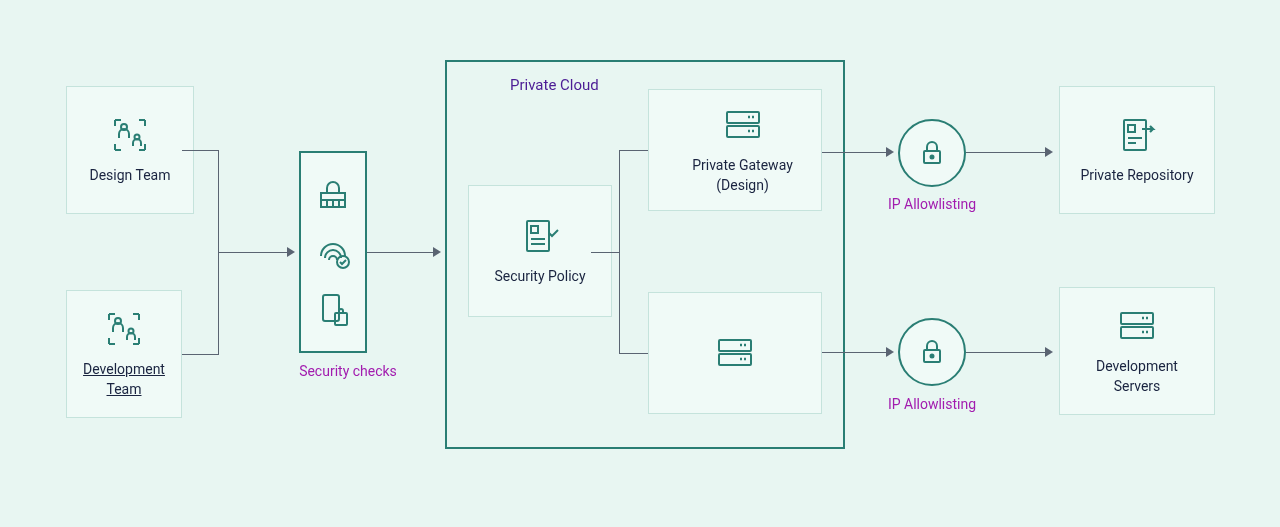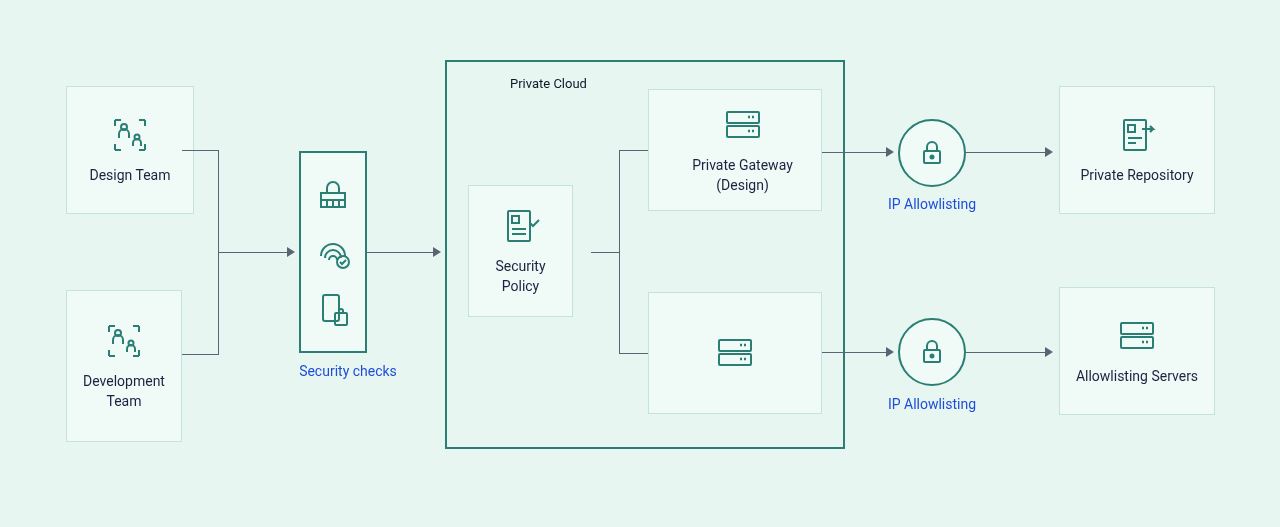--- a/index.html
+++ b/index.html
@@ -37,32 +37,32 @@
       display: flex;
       flex-direction: column;
       align-items: center;
       justify-content: space-around;
       padding: 14px 10px;
     }
     .security-box .icon-wrap { width: 40px; height: 40px; }
     .below-label {
       position: absolute;
       text-align: center;
-      color: #1d4ed8;
+      color: #a21caf;
       width: 140px;
     }
     .cloud-box {
       position: absolute;
       border: 2px solid #2a7e74;
       background: transparent;
     }
     .cloud-label {
       position: absolute;
-      color: #0f172a;
-      font-size: 13px;
+      color: #4c1d95;
+      font-size: 15px;
     }
     .circle-node {
       position: absolute;
       width: 68px;
       height: 68px;
       border: 2px solid #2a7e74;
       border-radius: 50%;
       background: #f0faf7;
       display: flex;
       align-items: center;
@@ -96,21 +96,21 @@
         <circle cx="15" cy="13" r="3"></circle>
         <path d="M10 24 v-4 a5 5 0 0 1 10 0 v4"></path>
         <circle cx="28" cy="23" r="2.5"></circle>
         <path d="M24 32 v-3 a4 4 0 0 1 8 0 v3"></path>
         <path d="M6 6 h6 M6 6 v6 M36 6 h-6 M36 6 v6 M6 36 h6 M6 36 v-6 M36 36 h-6 M36 36 v-6"></path>
       </svg>
   </div>
   <div class="label">Design Team</div>
 </div>
 
-<div class="node-box" style="left:66px; top:290px; width:116px; height:152px;">
+<div class="node-box" style="left:66px; top:290px; width:116px; height:128px;text-decoration:underline;">
   <div class="icon-wrap">
     <svg viewBox="0 0 42 42">
         <circle cx="15" cy="13" r="3"></circle>
         <path d="M10 24 v-4 a5 5 0 0 1 10 0 v4"></path>
         <circle cx="28" cy="23" r="2.5"></circle>
         <path d="M24 32 v-3 a4 4 0 0 1 8 0 v3"></path>
         <path d="M6 6 h6 M6 6 v6 M36 6 h-6 M36 6 v6 M6 36 h6 M6 36 v-6 M36 36 h-6 M36 36 v-6"></path>
       </svg>
   </div>
   <div class="label">Development Team</div>
@@ -139,21 +139,21 @@
         <rect x="22" y="24" width="12" height="12" rx="1"></rect>
         <path d="M26 24 v-2 a2 2 0 0 1 4 0 v2"></path>
       </svg>
   </div>
 </div>
 <div class="below-label" style="left:278px; top:363px;">Security checks</div>
 
 <div class="cloud-box" style="left:445px; top:60px; width:400px; height:389px;"></div>
 <div class="cloud-label" style="left:510px; top:76px;">Private Cloud</div>
 
-<div class="node-box" style="left:468px; top:185px; width:105px; height:132px;">
+<div class="node-box" style="left:468px; top:185px; width:144px; height:132px;">
   <div class="icon-wrap">
     <svg viewBox="0 0 42 42">
         <rect x="8" y="6" width="22" height="30" rx="1"></rect>
         <rect x="12" y="11" width="7" height="7"></rect>
         <path d="M12 24 h14 M12 29 h14"></path>
         <path d="M30 18 l3 3 l6 -6"></path>
       </svg>
   </div>
   <div class="label">Security Policy</div>
 </div>
@@ -210,21 +210,21 @@
 </div>
 
 <div class="node-box" style="left:1059px; top:287px; width:156px; height:128px;">
   <div class="icon-wrap">
     <svg viewBox="0 0 42 42">
         <rect x="5" y="8" width="32" height="11" rx="1"></rect>
         <rect x="5" y="22" width="32" height="11" rx="1"></rect>
         <path d="M26 13 h2 M30 13 h2 M26 27 h2 M30 27 h2" stroke-width="2.5"></path>
       </svg>
   </div>
-  <div class="label">Allowlisting Servers</div>
+  <div class="label">Development Servers</div>
 </div>
 
 <div class="conn-line" style="left:182px; top:150px; width:36px;"></div>
 
 <div class="conn-line" style="left:182px; top:354px; width:36px;"></div>
 
 <div class="conn-v" style="left:218px; top:150px; height:205px;"></div>
 
 <div class="conn-line" style="left:218px; top:252px; width:70px;"></div>
 <div class="arrowhead" style="left:287px; top:247px;"></div>

